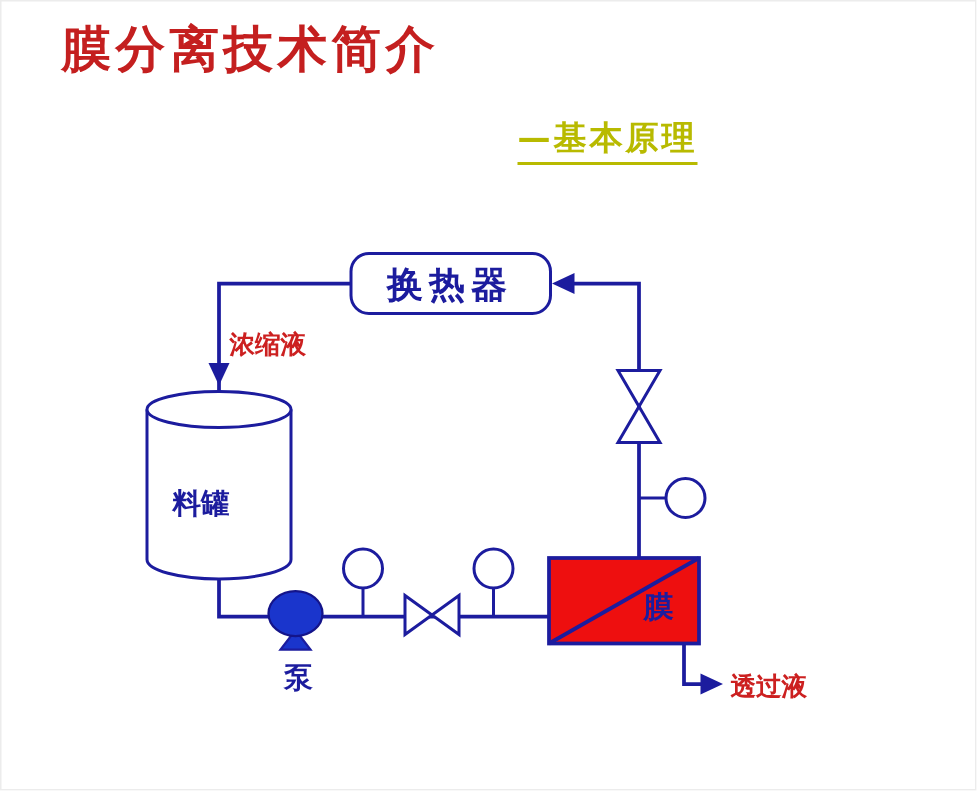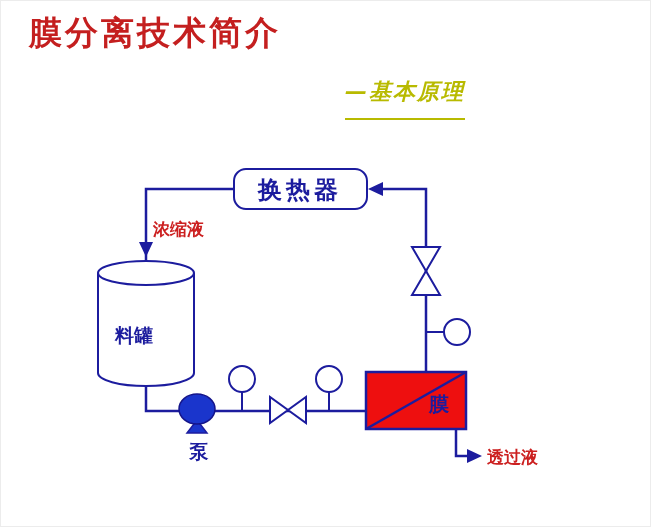--- a/index.html
+++ b/index.html
@@ -6,31 +6,30 @@
   .canvas{
     position:relative;
     width:651px;height:527px;
     background:#ffffff;
     overflow:hidden;
     font-family:"DejaVu Sans","Liberation Sans",sans-serif;
     border:1px solid #ececec;
     box-sizing:border-box;
   }
   .title{
-    position:absolute;left:28px;top:10px;margin:0;
+    position:absolute;left:40px;top:10px;margin:0;
     font-size:33px;font-weight:bold;letter-spacing:3px;
     color:#c41f1f;
   }
   .subtitle{
     position:absolute;left:344px;top:76px;
     font-size:22px;font-weight:bold;letter-spacing:2px;
     color:#b8ba00;
     border-bottom:2px solid #b8ba00;
-    padding-bottom:11px;
-    font-style:italic;
+    padding-bottom:1px;
   }
   svg.diagram{position:absolute;left:0;top:0;}
   .pipe{stroke:#1c1c9e;stroke-width:2.5;fill:none;}
   .stem{stroke:#1c1c9e;stroke-width:2;fill:none;}
   .shape{fill:#ffffff;stroke:#1c1c9e;stroke-width:2;}
   .arrow{fill:#1c1c9e;stroke:none;}
   .navy-label{fill:#1c1c9e;font-weight:bold;}
   .red-label{fill:#cc2020;font-weight:bold;}
 </style>
 </head>

